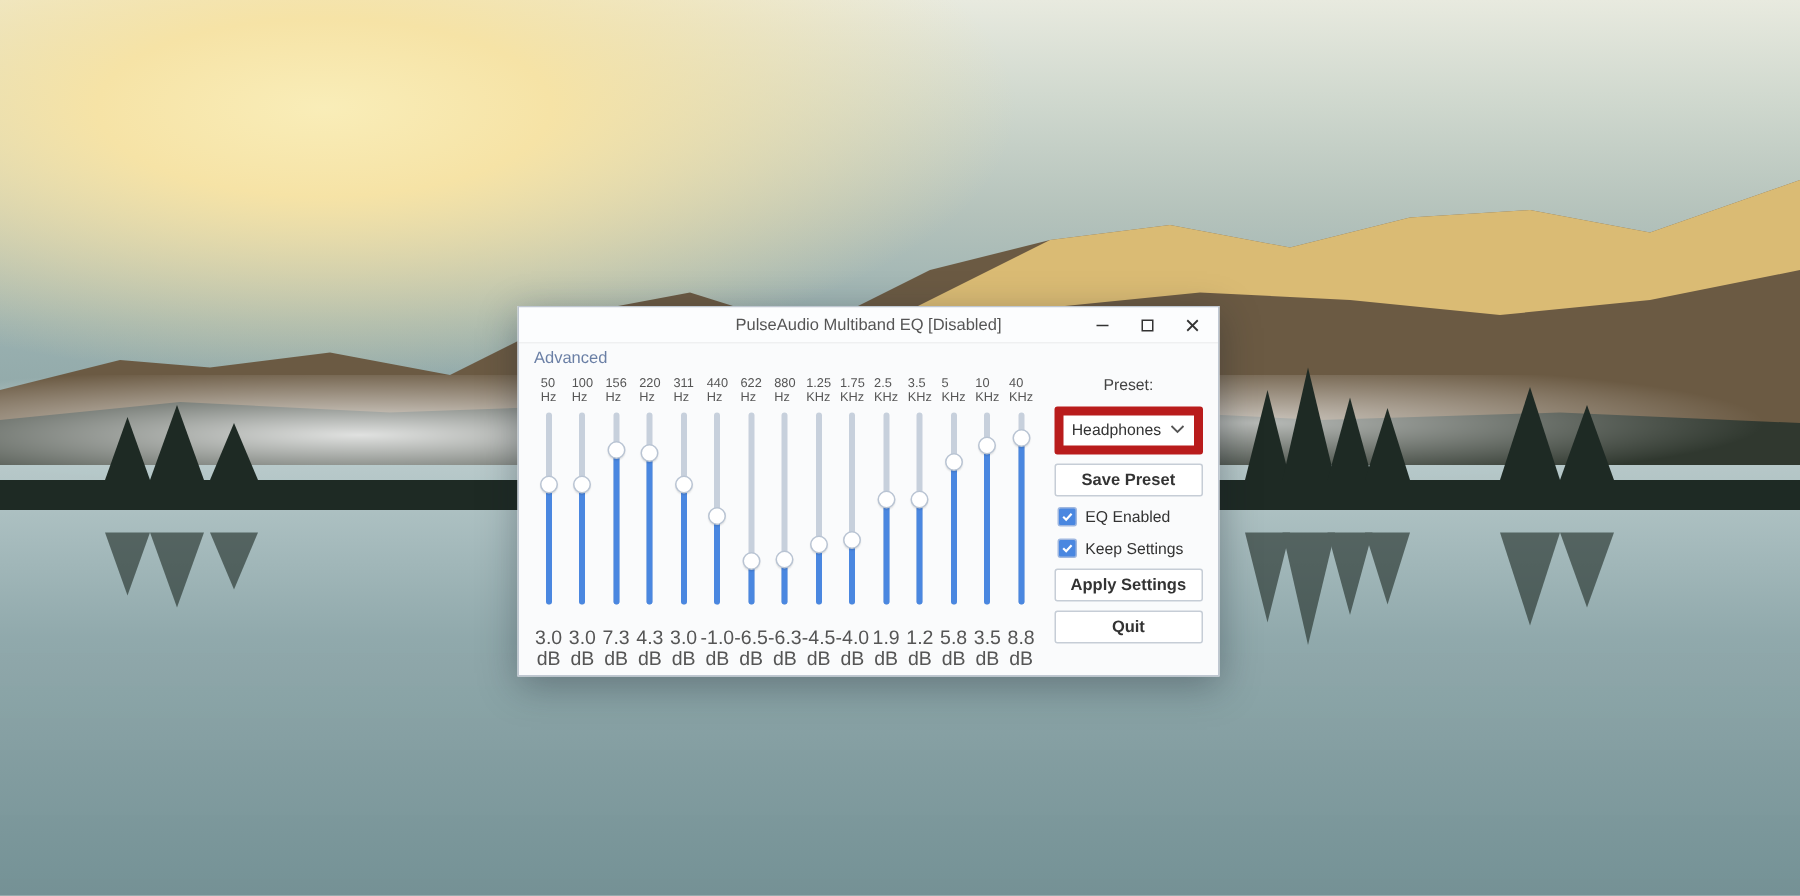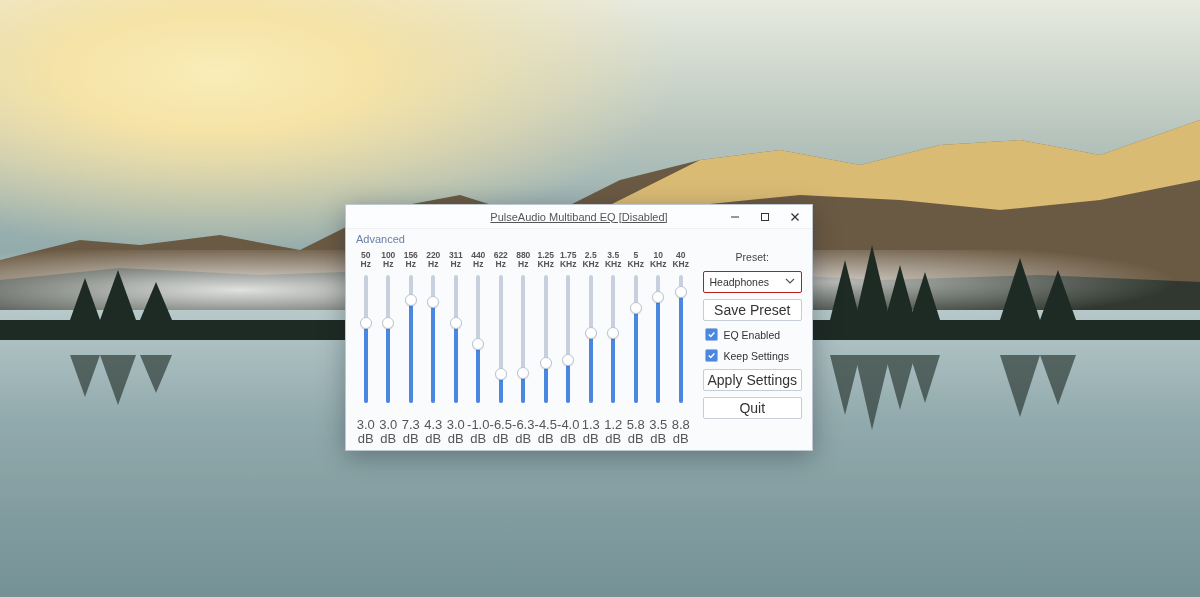--- a/index.html
+++ b/index.html
@@ -35,38 +35,38 @@
     border: 1px solid #bfc7d1;
     box-shadow: 0 6px 24px rgba(20,30,40,0.35);
     color: #333;
     font-size: 11px;
   }
   .titlebar {
     height: 24px; display:flex; align-items:center; position:relative;
     background: #fcfdfe;
     border-bottom: 1px solid rgba(0,0,0,0.05);
   }
-  .titlebar .title { flex:1; text-align:center; font-size:11px; color:#555;text-decoration:underline; }
+  .titlebar .title { flex:1; text-align:center; font-size:11px; color:#555; }
   .winbtns { position:absolute; right:2px; top:0; height:24px; display:flex; }
   .winbtn { width:30px; display:flex; align-items:center; justify-content:center; color:#444; font-size:11px; }
   .menubar { padding:4px 10px 6px; font-size:11px; color:#6a7fa5; }
   .body { display:flex; padding:0 10px 12px; gap:12px; }
   .eq { flex:1; display:flex; gap:3px; }
   .band { display:flex; flex-direction:column; align-items:center; width:19.5px; }
-  .band .top { font-size:8.5px; color:#555; text-align:center; line-height:1.1; height:20px; margin-bottom:4px;font-weight:bold; }
+  .band .top { font-size:8.5px; color:#555; text-align:left; line-height:1.1; height:20px; margin-bottom:4px; }
   .band .bot { font-size:13px; color:#555; text-align:center; line-height:1.1; height:20px; margin-top:15px; }
   .track-wrap { position:relative; width:18px; height:128px; display:flex; justify-content:center; }
   .track { width:4px; height:100%; background:#c7d0dc; border-radius:2px; position:relative; }
   .fill { position:absolute; bottom:0; left:0; right:0; background:#4a87e0; border-radius:2px; }
   .thumb { position:absolute; left:50%; transform:translate(-50%,50%); width:12px; height:12px; border-radius:50%; background:#fff; border:1px solid #b9c4d3; box-shadow:0 1px 1px rgba(0,0,0,0.1); }
   .sidepanel { width:128px; display:flex; flex-direction:column; gap:6px; padding-top:0; }
   .preset-label { text-align:center; font-size:10.5px; color:#444; margin-bottom:2px; }
-  .select { position:relative; background:#fff; border:1px solid #b91c1c; border-radius:2px; height:22px; display:flex; align-items:center; padding:6px 6px; font-size:10.5px; color:#333; }
+  .select { position:relative; background:#fff; border:6px solid #b91c1c; border-radius:2px; height:32px; display:flex; align-items:center; padding:6px 6px; font-size:10.5px; color:#333; }
   .select .chev { position:absolute; right:6px; color:#555; }
-  .btn { background:#fff; border:1px solid #c6cdd6; border-radius:2px; height:22px; display:flex; align-items:center; justify-content:center; font-size:14px; color:#333; }
+  .btn { background:#fff; border:1px solid #c6cdd6; border-radius:2px; height:22px; display:flex; align-items:center; justify-content:center; font-size:11px; color:#333;font-weight:bold; }
   .check { display:flex; align-items:center; gap:6px; font-size:10.5px; color:#333; padding:1px 0 1px 2px; }
   .cb { width:13px; height:13px; border:1px solid #9fb7df; border-radius:2px; background:#4a87e0; display:flex; align-items:center; justify-content:center; }
   .cb svg { stroke:#fff; }
 </style>
 </head>
 <body>
 
 <div class="wallpaper"></div>
 
 <svg class="mountains" viewBox="0 0 1200 220" preserveAspectRatio="none">
@@ -237,21 +237,21 @@
           <div class="bot"><span>-4.0</span><br><span>dB</span></div>
         </div>
         <div class="band">
           <div class="top"><span>2.5</span><br><span>KHz</span></div>
           <div class="track-wrap">
             <div class="track">
               <div class="fill" style="height:54.58333333333333%"></div>
               <div class="thumb" style="bottom:54.58333333333333%"></div>
             </div>
           </div>
-          <div class="bot"><span>1.3</span><br><span>dB</span></div>
+          <div class="bot"><span>1.9</span><br><span>dB</span></div>
         </div>
         <div class="band">
           <div class="top"><span>3.5</span><br><span>KHz</span></div>
           <div class="track-wrap">
             <div class="track">
               <div class="fill" style="height:54.99999999999999%"></div>
               <div class="thumb" style="bottom:54.99999999999999%"></div>
             </div>
           </div>
           <div class="bot"><span>1.2</span><br><span>dB</span></div>

